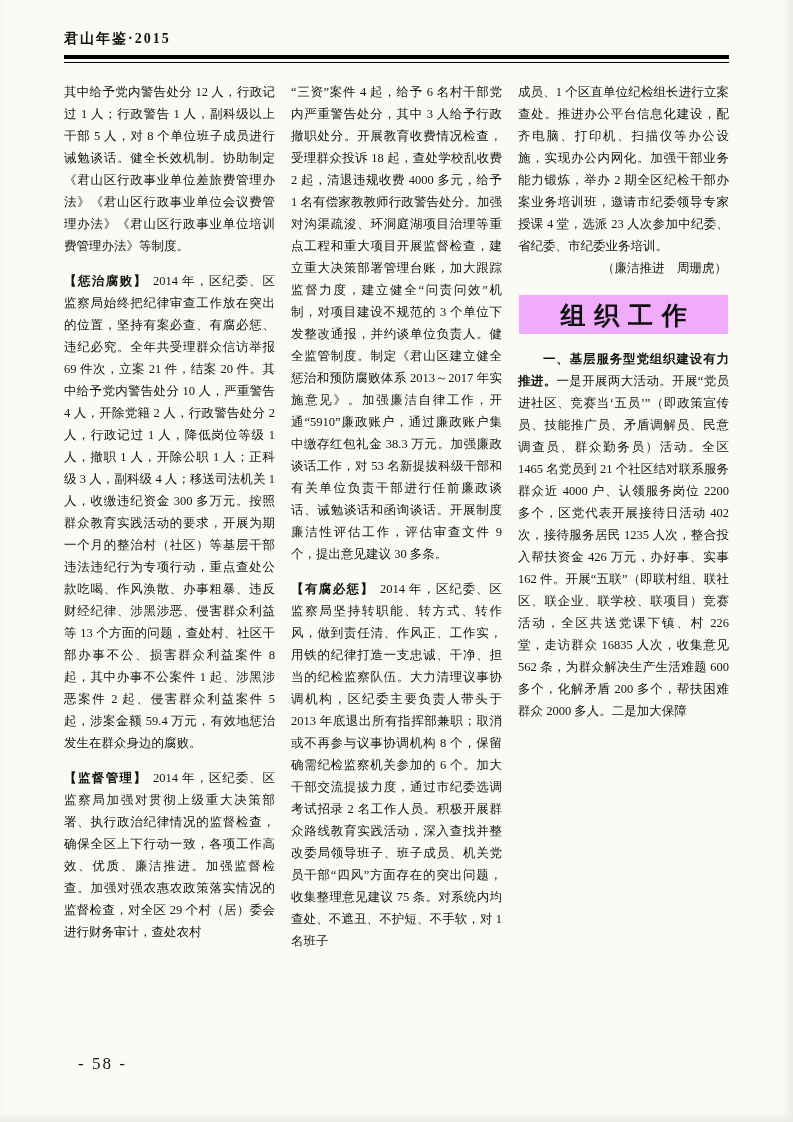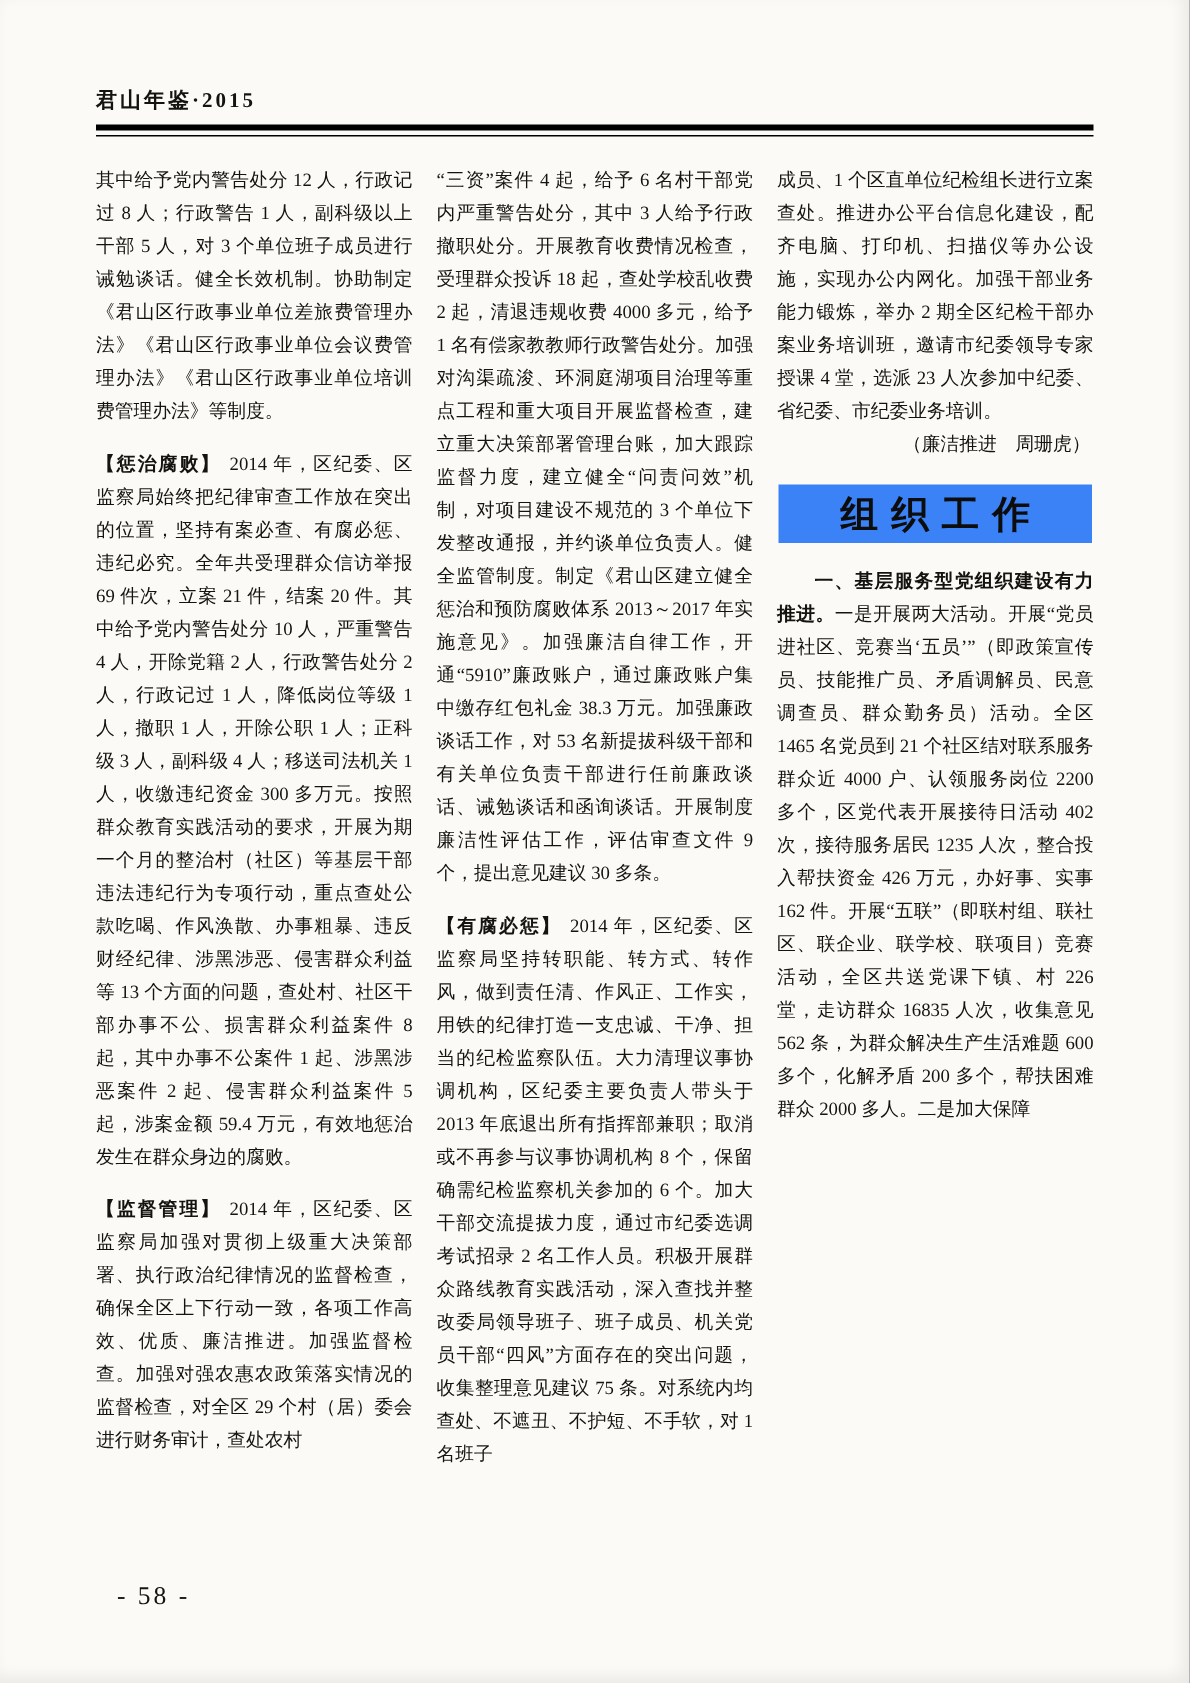--- a/index.html
+++ b/index.html
@@ -1,21 +1,21 @@
 <!DOCTYPE html>
 <html><head>
 <meta charset="utf-8">
 <style>
   html, body { margin: 0; padding: 0; background: #888; }
   .page {
     width: 793px; height: 1122px;
     background: #fbfaf7;
     position: relative;
     box-sizing: border-box;
-    padding: 58px 64px 0 64px;
+    padding: 30px 64px 0 64px;
     font-family: "Liberation Serif", "DejaVu Serif", serif;
     color: #151310;
     overflow: hidden;
     margin: 0 auto;
     box-shadow: inset -4px -4px 10px rgba(0,0,0,0.07);
   }
   .running-head {
     font-size: 14px;
     font-weight: bold;
     letter-spacing: 2px;
@@ -48,21 +48,21 @@
     margin-right: 0.45em;
     letter-spacing: 0.5px;
     margin-top: 24px;
   }
   .lead-bold {
     font-weight: bold;
     font-family: "Liberation Sans", "DejaVu Sans", sans-serif;
   }
   p.byline { text-align: right; padding-right: 2px; }
   .section-box {
-    background: #3b82f6;
+    background: #f0abfc;
     margin: 16px 1px 14px 1px;
     padding: 9px 0 8px 0;
     text-align: center;
     font-size: 25px;
     font-weight: bold;
     letter-spacing: 0.35em;
     text-indent: 0.35em;
     font-family: "Liberation Sans", "DejaVu Sans", sans-serif;
     color: #0d0d0d;
   }
@@ -79,21 +79,21 @@
 
 <div class="page">
 
   <div class="running-head">君山年鉴·2015</div>
   <div class="rule-thick"></div>
   <div class="rule-thin"></div>
 
   <div class="columns">
 
     <div class="col">
-      <p class="cont">其中给予党内警告处分 12 人，行政记过 8 人；行政警告 1 人，副科级以上干部 5 人，对 3 个单位班子成员进行诫勉谈话。健全长效机制。协助制定《君山区行政事业单位差旅费管理办法》《君山区行政事业单位会议费管理办法》《君山区行政事业单位培训费管理办法》等制度。</p>
+      <p class="cont">其中给予党内警告处分 12 人，行政记过 1 人；行政警告 1 人，副科级以上干部 5 人，对 8 个单位班子成员进行诫勉谈话。健全长效机制。协助制定《君山区行政事业单位差旅费管理办法》《君山区行政事业单位会议费管理办法》《君山区行政事业单位培训费管理办法》等制度。</p>
       <p class="entry"><span class="entry-title">【惩治腐败】</span><span>2014 年，区纪委、区监察局始终把纪律审查工作放在突出的位置，坚持有案必查、有腐必惩、违纪必究。全年共受理群众信访举报 69 件次，立案 21 件，结案 20 件。其中给予党内警告处分 10 人，严重警告 4 人，开除党籍 2 人，行政警告处分 2 人，行政记过 1 人，降低岗位等级 1 人，撤职 1 人，开除公职 1 人；正科级 3 人，副科级 4 人；移送司法机关 1 人，收缴违纪资金 300 多万元。按照群众教育实践活动的要求，开展为期一个月的整治村（社区）等基层干部违法违纪行为专项行动，重点查处公款吃喝、作风涣散、办事粗暴、违反财经纪律、涉黑涉恶、侵害群众利益等 13 个方面的问题，查处村、社区干部办事不公、损害群众利益案件 8 起，其中办事不公案件 1 起、涉黑涉恶案件 2 起、侵害群众利益案件 5 起，涉案金额 59.4 万元，有效地惩治发生在群众身边的腐败。</span></p>
       <p class="entry"><span class="entry-title">【监督管理】</span><span>2014 年，区纪委、区监察局加强对贯彻上级重大决策部署、执行政治纪律情况的监督检查，确保全区上下行动一致，各项工作高效、优质、廉洁推进。加强监督检查。加强对强农惠农政策落实情况的监督检查，对全区 29 个村（居）委会进行财务审计，查处农村</span></p>
     </div>
 
     <div class="col">
       <p class="cont">“三资”案件 4 起，给予 6 名村干部党内严重警告处分，其中 3 人给予行政撤职处分。开展教育收费情况检查，受理群众投诉 18 起，查处学校乱收费 2 起，清退违规收费 4000 多元，给予 1 名有偿家教教师行政警告处分。加强对沟渠疏浚、环洞庭湖项目治理等重点工程和重大项目开展监督检查，建立重大决策部署管理台账，加大跟踪监督力度，建立健全“问责问效”机制，对项目建设不规范的 3 个单位下发整改通报，并约谈单位负责人。健全监管制度。制定《君山区建立健全惩治和预防腐败体系 2013～2017 年实施意见》。加强廉洁自律工作，开通“5910”廉政账户，通过廉政账户集中缴存红包礼金 38.3 万元。加强廉政谈话工作，对 53 名新提拔科级干部和有关单位负责干部进行任前廉政谈话、诫勉谈话和函询谈话。开展制度廉洁性评估工作，评估审查文件 9 个，提出意见建议 30 多条。</p>
       <p class="entry"><span class="entry-title">【有腐必惩】</span><span>2014 年，区纪委、区监察局坚持转职能、转方式、转作风，做到责任清、作风正、工作实，用铁的纪律打造一支忠诚、干净、担当的纪检监察队伍。大力清理议事协调机构，区纪委主要负责人带头于 2013 年底退出所有指挥部兼职；取消或不再参与议事协调机构 8 个，保留确需纪检监察机关参加的 6 个。加大干部交流提拔力度，通过市纪委选调考试招录 2 名工作人员。积极开展群众路线教育实践活动，深入查找并整改委局领导班子、班子成员、机关党员干部“四风”方面存在的突出问题，收集整理意见建议 75 条。对系统内均查处、不遮丑、不护短、不手软，对 1 名班子</span></p>
     </div>
 
     <div class="col">

